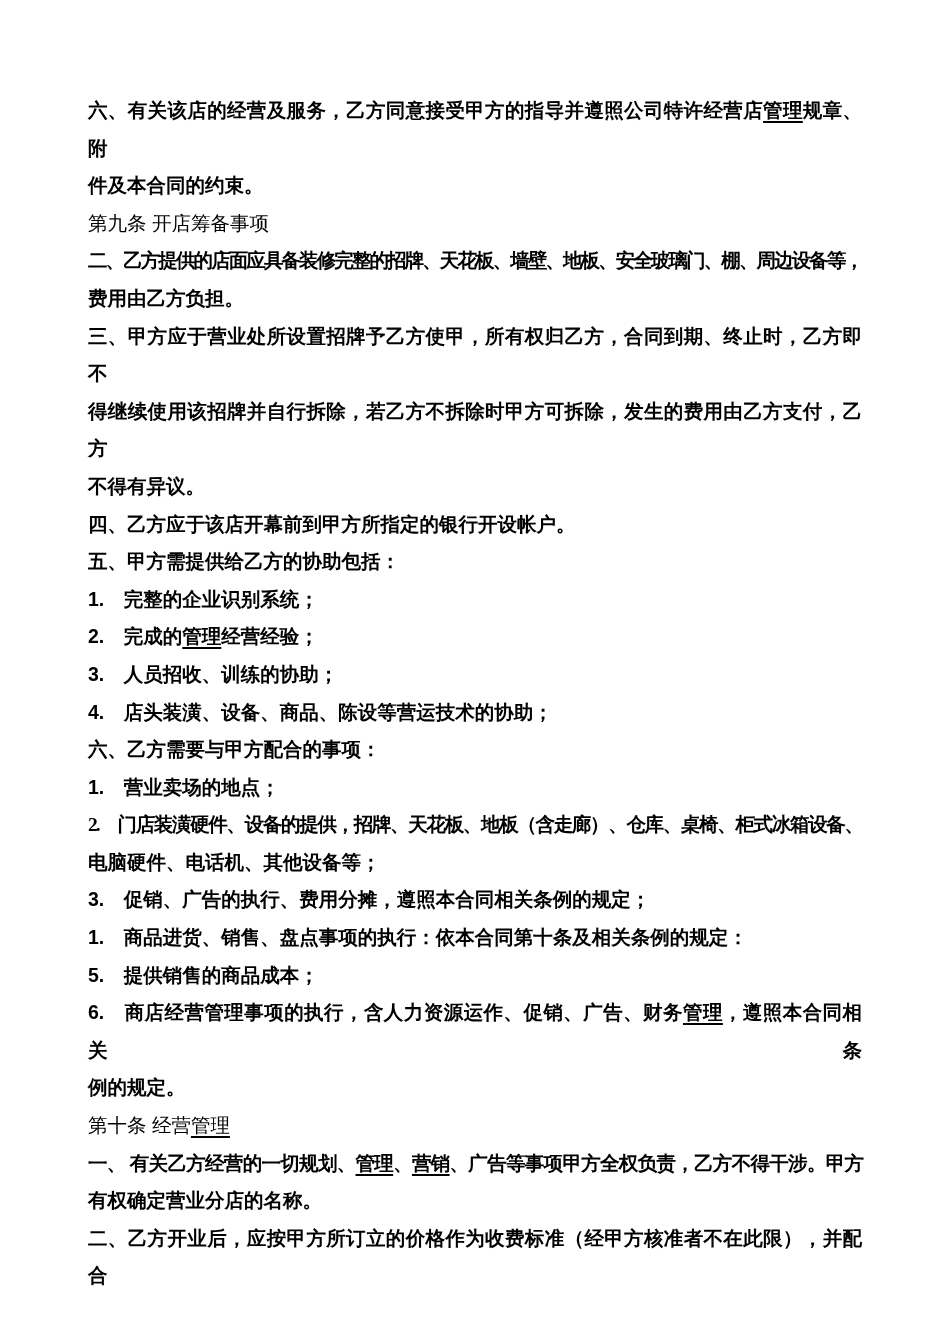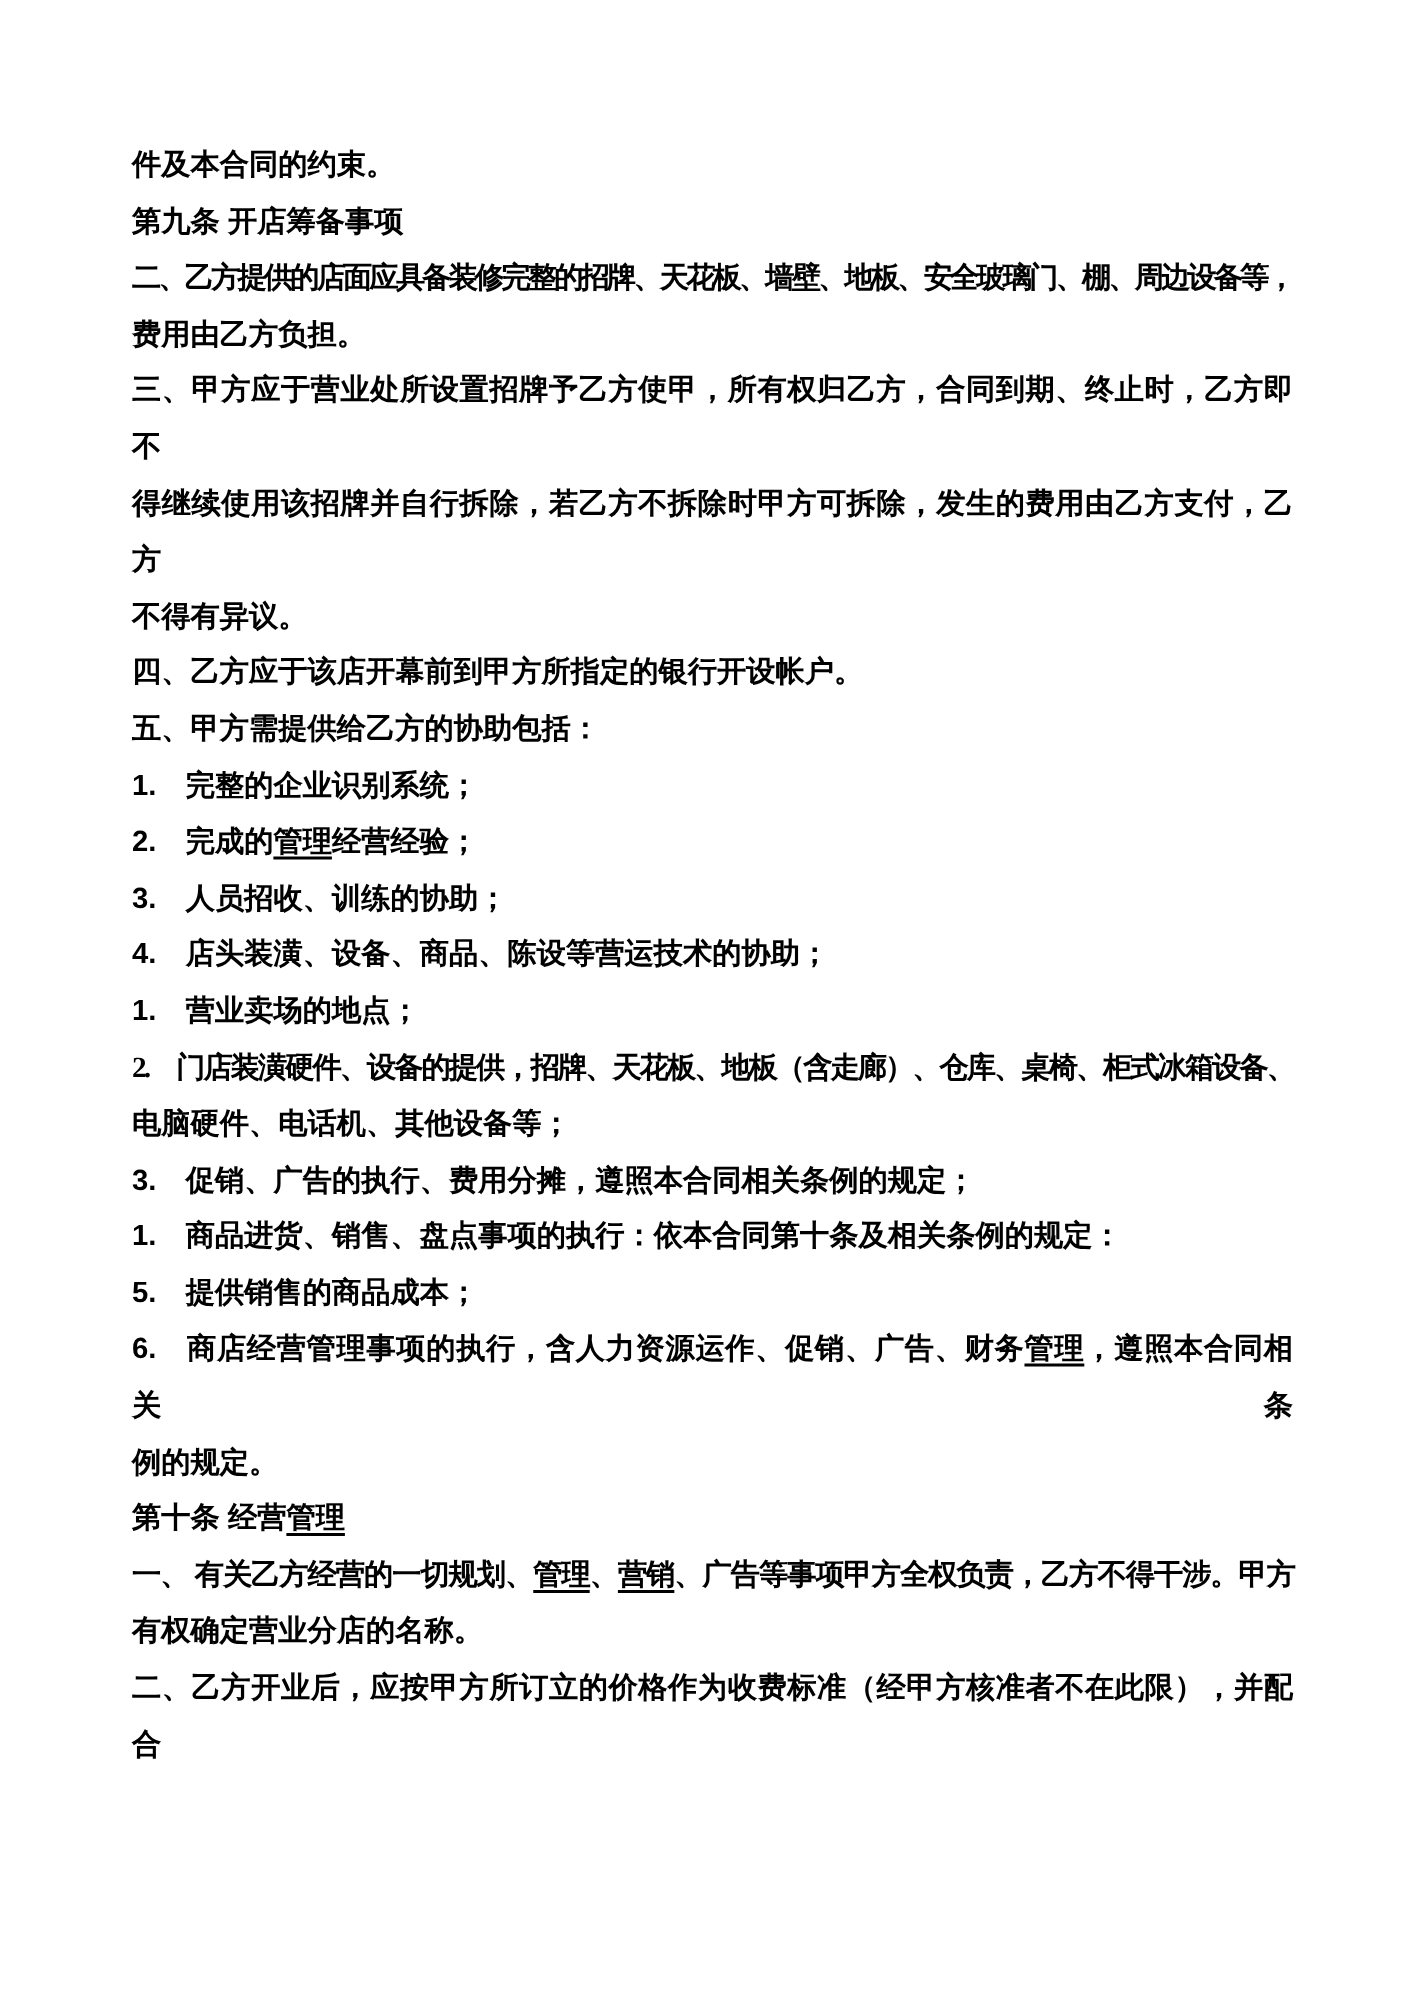--- a/index.html
+++ b/index.html
@@ -38,46 +38,48 @@
     text-align: justify;
   }
   .line.fill {
     text-align-last: justify;
   }
   .line.tight {
     letter-spacing: -2px;
     font-family: Liberation Serif, serif;
   }
   .line.heading {
-    font-weight: 700;
+    font-weight: 400;
   }
   .u {
     text-decoration: underline;
     text-decoration-thickness: 1.5px;
     text-underline-offset: 4px;
   }
 </style>
 </head>
 <body>
 
 <div class="page">
   <div class="doc" id="doc">
+      <div class="line fill"><span>六、有关该店的经营及服务，乙方同意接受甲方的指导并遵照公司特许经营店</span><span class="u">管理</span><span>规章、附</span></div>
       <div class="line"><span>件及本合同的约束。</span></div>
       <div class="line heading"><span>第九条 开店筹备事项</span></div>
       <div class="line fill tight"><span>二、乙方提供的店面应具备装修完整的招牌、天花板、墙壁、地板、安全玻璃门、棚、周边设备等，</span></div>
       <div class="line"><span>费用由乙方负担。</span></div>
       <div class="line fill"><span>三、甲方应于营业处所设置招牌予乙方使甲，所有权归乙方，合同到期、终止时，乙方即不</span></div>
       <div class="line fill"><span>得继续使用该招牌并自行拆除，若乙方不拆除时甲方可拆除，发生的费用由乙方支付，乙方</span></div>
       <div class="line"><span>不得有异议。</span></div>
       <div class="line"><span>四、乙方应于该店开幕前到甲方所指定的银行开设帐户。</span></div>
       <div class="line"><span>五、甲方需提供给乙方的协助包括：</span></div>
       <div class="line"><span>1.　完整的企业识别系统；</span></div>
       <div class="line"><span>2.　完成的</span><span class="u">管理</span><span>经营经验；</span></div>
       <div class="line"><span>3.　人员招收、训练的协助；</span></div>
       <div class="line"><span>4.　店头装潢、设备、商品、陈设等营运技术的协助；</span></div>
+      <div class="line"><span>六、乙方需要与甲方配合的事项：</span></div>
       <div class="line"><span>1.　营业卖场的地点；</span></div>
       <div class="line fill tight"><span>2.　门店装潢硬件、设备的提供，招牌、天花板、地板（含走廊）、仓库、桌椅、柜式冰箱设备、</span></div>
       <div class="line"><span>电脑硬件、电话机、其他设备等；</span></div>
       <div class="line"><span>3.　促销、广告的执行、费用分摊，遵照本合同相关条例的规定；</span></div>
       <div class="line"><span>1.　商品进货、销售、盘点事项的执行：依本合同第十条及相关条例的规定：</span></div>
       <div class="line"><span>5.　提供销售的商品成本；</span></div>
       <div class="line fill"><span>6.　商店经营管理事项的执行，含人力资源运作、促销、广告、财务</span><span class="u">管理</span><span>，遵照本合同相关条</span></div>
       <div class="line"><span>例的规定。</span></div>
       <div class="line heading"><span>第十条 经营</span><span class="u">管理</span></div>
       <div class="line fill tight"><span>一、 有关乙方经营的一切规划、</span><span class="u">管理</span><span>、</span><span class="u">营销</span><span>、广告等事项甲方全权负责，乙方不得干涉。甲方</span></div>

